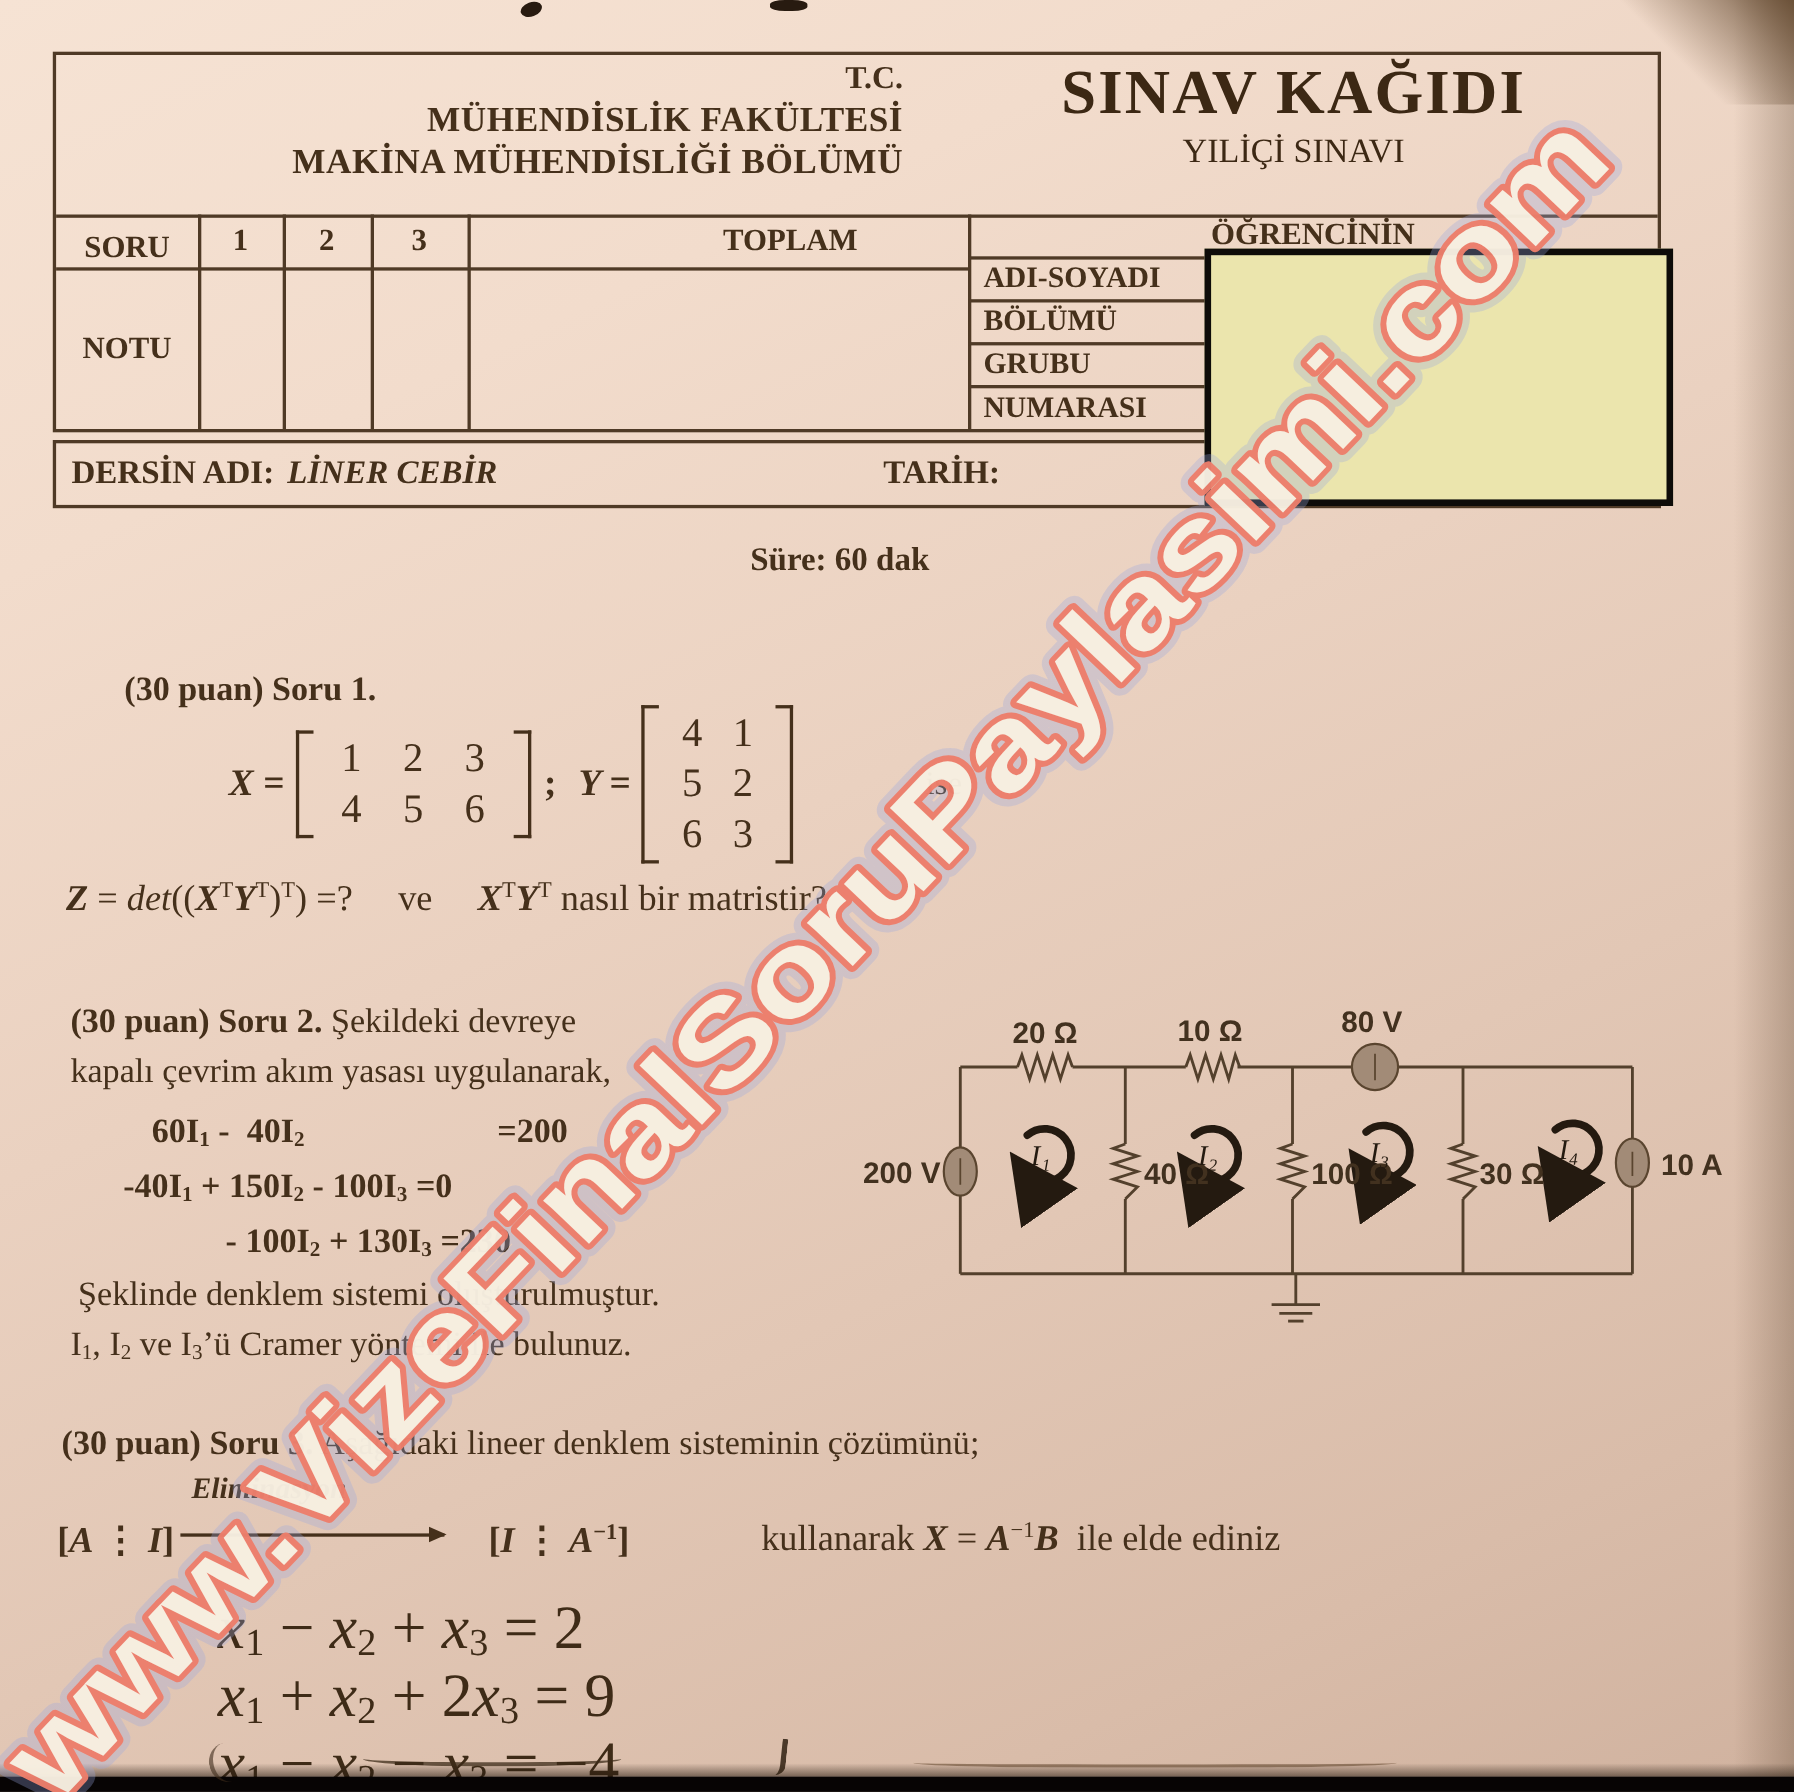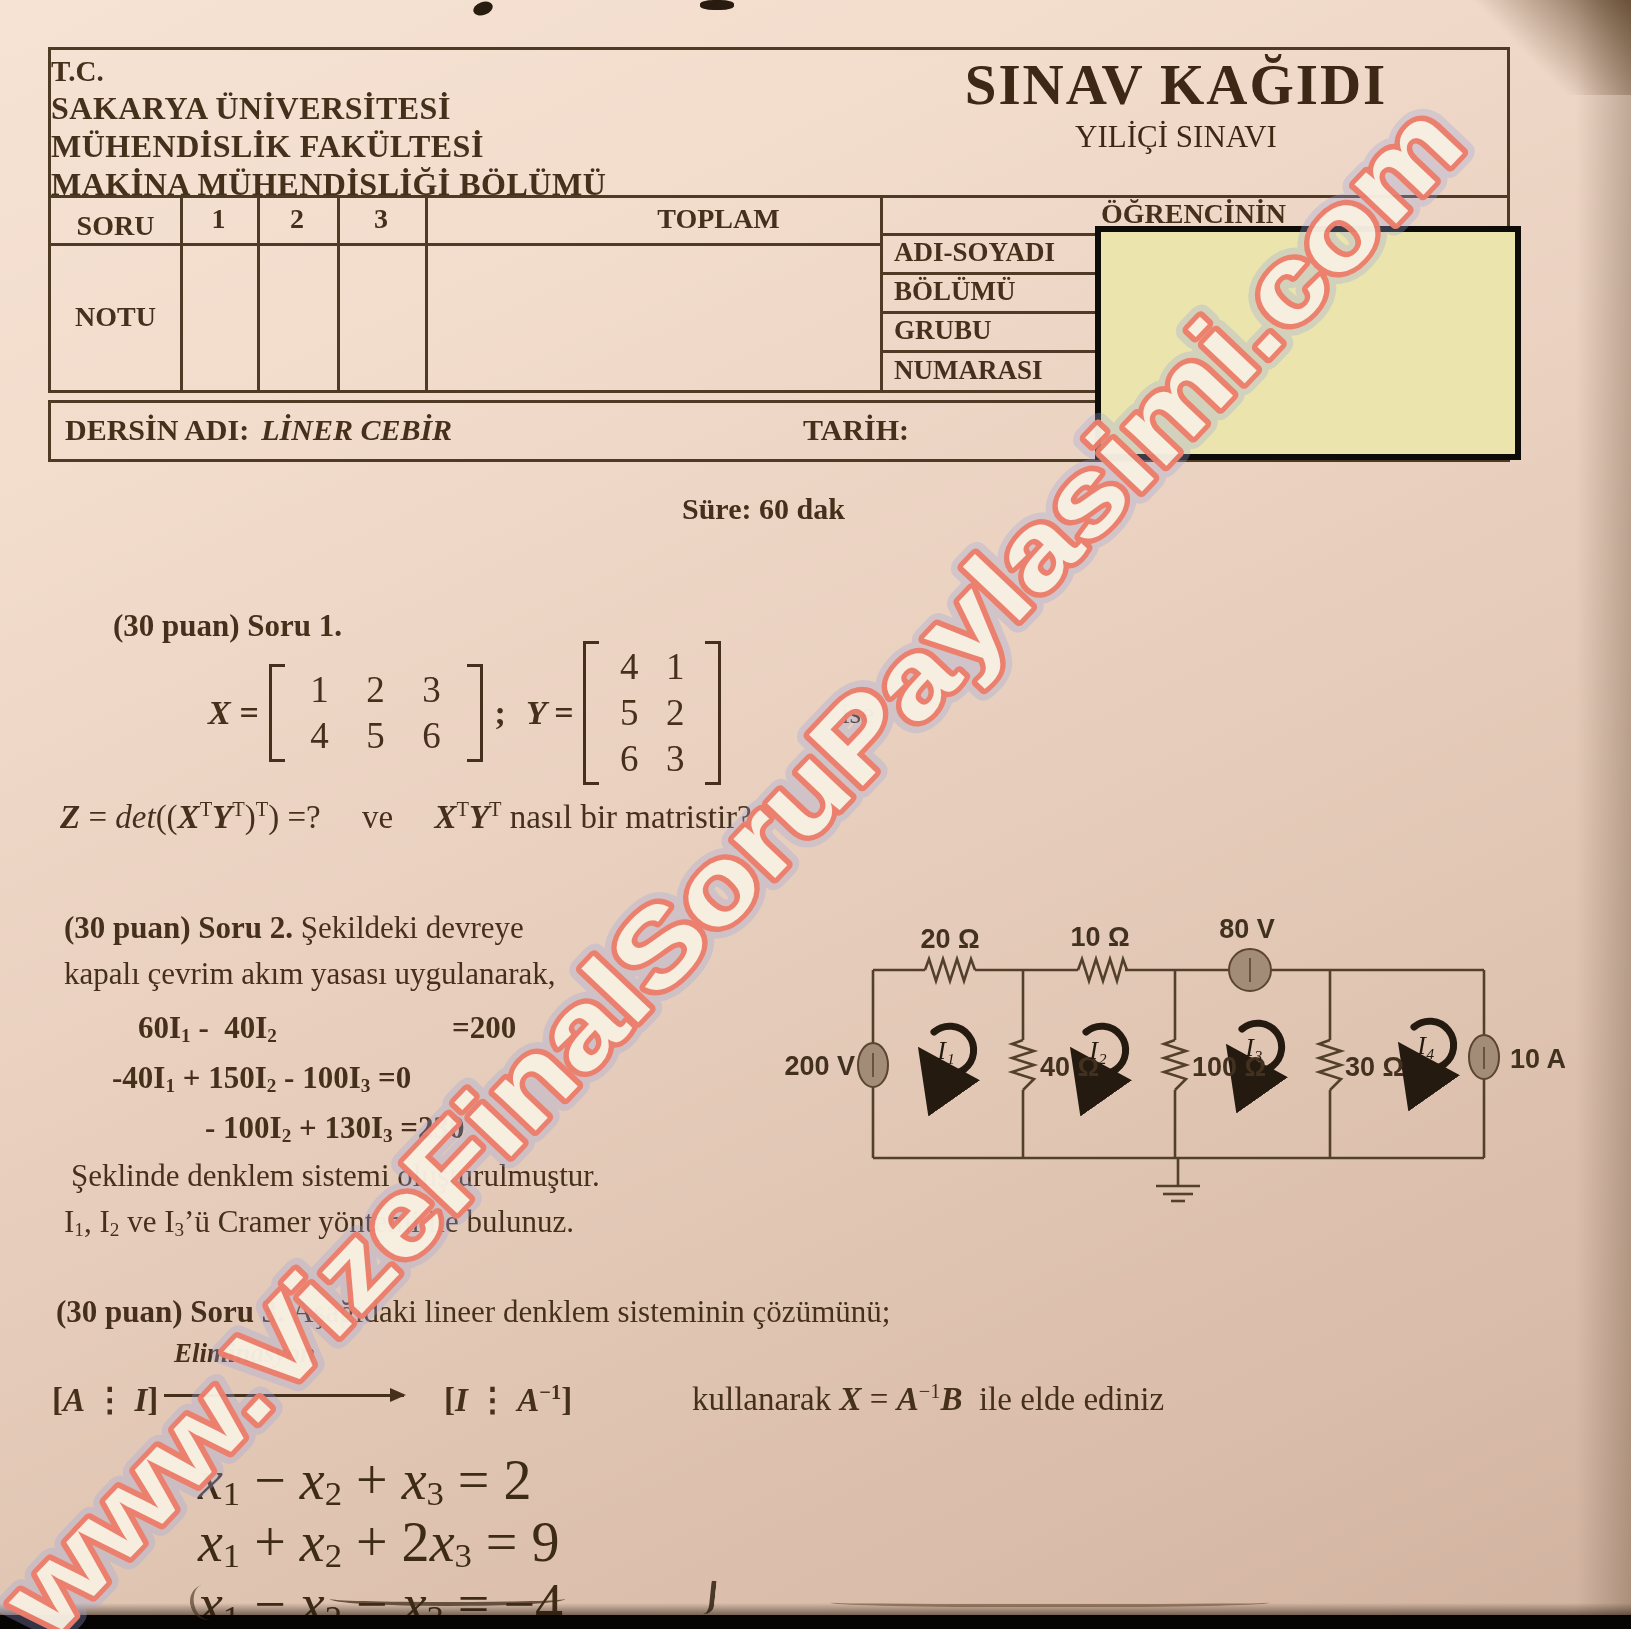--- a/index.html
+++ b/index.html
@@ -3,21 +3,21 @@
 <meta charset="utf-8">
 <style>
   html,body{margin:0;padding:0;background:#1a1310;}
   .stage{
     position:relative;width:1631px;height:1629px;overflow:hidden;
     background:linear-gradient(155deg,#f6e3d4 0%,#f2dccc 22%,#ead1c0 45%,#e2c7b5 65%,#d9bca9 85%,#d0b29f 100%);
     font-family:"Liberation Serif","DejaVu Serif",serif;color:#45301b;
   }
   
   .hdr-box{position:absolute;left:48px;top:47px;width:1456px;height:340px;border:3px solid #4f3a26;}
-  .inst{position:absolute;left:0;top:6px;width:770px;text-align:left;font-weight:bold;line-height:1.1;}
+  .inst{position:absolute;left:0;top:6px;width:770px;text-align:right;font-weight:bold;line-height:1.1;}
   .inst .l1{font-size:29px;}
   .inst .l2,.inst .l3,.inst .l4{font-size:32px;letter-spacing:.5px;margin-top:3px;}
   .title-blk{position:absolute;left:800px;top:2px;width:650px;text-align:center;}
   .title-main{font-size:57px;font-weight:bold;letter-spacing:2px;color:#3c2814;}
   .title-sub{font-size:31px;font-weight:normal;margin-top:2px;color:#3c2814;}
   .hline{position:absolute;border-top:3px solid #4f3a26;height:0;}
   .vline{position:absolute;border-left:3px solid #4f3a26;width:0;}
   .cell-lbl{position:absolute;font-weight:bold;font-size:28px;display:flex;align-items:center;justify-content:center;}
   .stud-lbl{position:absolute;font-weight:bold;font-size:27px;padding-left:14px;display:flex;align-items:center;text-align:center;}
   
@@ -66,21 +66,20 @@
   .circ-svg{position:absolute;left:770px;top:860px;}
 </style>
 </head>
 <body>
 
 <div class="stage">
 
   <div class="hdr-box">
     <div class="inst">
       <div class="l1">T.C.</div>
-      <div class="l2">SAKARYA ÜNİVERSİTESİ</div>
       <div class="l3">MÜHENDİSLİK FAKÜLTESİ</div>
       <div class="l4">MAKİNA MÜHENDİSLİĞİ BÖLÜMÜ</div>
     </div>
     <div class="title-blk">
       <div class="title-main">SINAV KAĞIDI</div>
       <div class="title-sub">YILİÇİ SINAVI</div>
     </div>
 
     <div class="hline" style="left:0;top:145px;width:1456px;"></div>
     <div class="hline" style="left:0;top:193px;width:829px;"></div>

